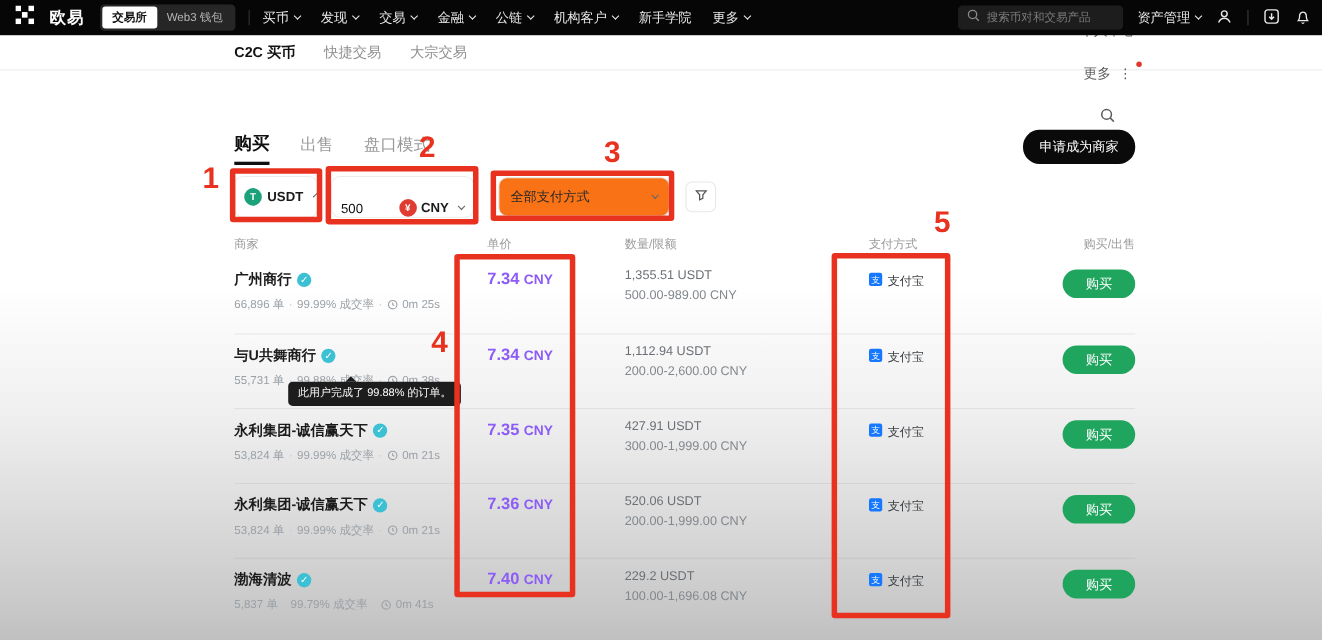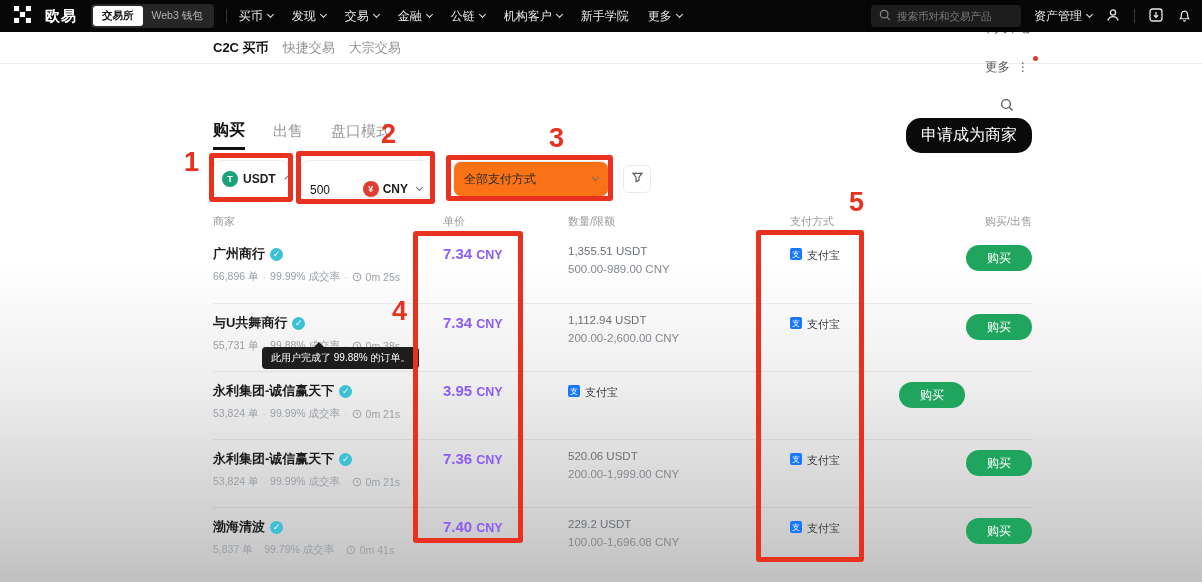--- a/index.html
+++ b/index.html
@@ -33,34 +33,34 @@
   .assets { color: #e8e8e8; font-size: 12px; display: flex; align-items: center; cursor: pointer; white-space: nowrap; }
   .icon-btn { display: flex; align-items: center; justify-content: center; cursor: pointer; background: none; border: none; }
   .divider-v { width: 1px; height: 14px; background: #3a3a3a; }
 
   
   .subnav {
     position: absolute; top: 32px; left: 0; right: 0; height: 32px; background: #fff;
     border-bottom: 1px solid #ededed; display: flex; align-items: center;
     padding: 0 170px 0 213px; z-index: 25;
   }
-  .subnav-tabs { display: flex; gap: 14px; }
+  .subnav-tabs { display: flex; gap: 26px; }
   .subnav-tab { font-size: 13px; color: #8f8f8f; cursor: pointer; white-space: nowrap; }
   .subnav-tab.active { color: #111; font-weight: bold; }
   .subnav-right { margin-left: auto; display: flex; align-items: center; gap: 22px; flex-direction: column; }
   .subnav-link { font-size: 12.5px; color: #5c5c5c; display: flex; align-items: center; position: relative; cursor: pointer; white-space: nowrap; }
   .red-dot { position: absolute; top: -3px; right: -9px; width: 5px; height: 5px; border-radius: 50%; background: #e0382c; }
   .more-vert { font-size: 12px; color: #5c5c5c; margin-left: 7px; }
 
   
   .main { position: absolute; top: 64px; left: 213px; width: 819px; z-index: 5; }
   .tabs-row { margin-top: 54px; height: 32px; display: flex; align-items: flex-end; gap: 28px; }
   .main-tab { font-size: 15px; color: #999; padding-bottom: 9px; cursor: pointer; white-space: nowrap; }
   .main-tab.active { font-size: 16px; font-weight: bold; color: #111; border-bottom: 3px solid #111; padding-bottom: 6px; }
-  .apply-btn { margin-left: auto; align-self: flex-start; background: #0a0a0a; color: #fff; font-size: 16px; padding: 7px 15px; border-radius: 15px; border: none; cursor: pointer; white-space: nowrap; }
+  .apply-btn { margin-left: auto; align-self: flex-start; background: #0a0a0a; color: #fff; font-size: 12px; padding: 7px 15px; border-radius: 15px; border: none; cursor: pointer; white-space: nowrap; }
 
   .filters-row { margin-top: 10px; height: 38px; display: flex; align-items: center; }
   .crypto-select { width: 76px; height: 38px; display: flex; align-items: center; gap: 5px; padding: 0 8px; border: 1px solid #ececec; border-radius: 8px; background: #fff; cursor: pointer; }
   .coin { width: 16px; height: 16px; border-radius: 50%; color: #fff; font-size: 9px; font-weight: bold; display: inline-flex; align-items: center; justify-content: center; flex: none; }
   .coin-usdt { background: #1ba27a; }
   .coin-cny { background: #e03c31; }
   .sel-label { font-size: 12px; font-weight: bold; color: #1b1b1b; }
   .dark-chev { color: #6b6b6b; }
   .amount-input { width: 130px; height: 38px; display: flex; align-items: flex-end; padding: 0 8px; border: 1px solid #ececec; border-radius: 8px; background: #fff; margin-left: 12px; }
   .amount-input input { width: 46px; border: none; outline: none; font-size: 12px; color: #111; }
@@ -360,21 +360,25 @@
           <svg width="10" height="10" viewBox="0 0 12 12" fill="none" stroke="#9aa0a6" stroke-width="1.2">
                 <circle cx="6" cy="6" r="4.6"></circle>
                 <path d="M6 3.6V6l1.7 1"></path>
               </svg>
         </span>
         <span>0m 21s</span>
       </div>
 
     </div>
     <div class="price-cell">
-      <span>3.95</span><span class="price-cur">CNY</span>
+      <span>7.35</span><span class="price-cur">CNY</span>
+    </div>
+    <div class="col-amount">
+      <div class="amount-line">427.91 USDT</div>
+      <div class="limit-line">300.00-1,999.00 CNY</div>
     </div>
     <div class="pay-cell">
       <span class="alipay-chip">支</span>
       <span>支付宝</span>
     </div>
     <div class="action-cell">
       <button class="buy-btn">购买</button>
     </div>
   </div>
       <div class="row">

